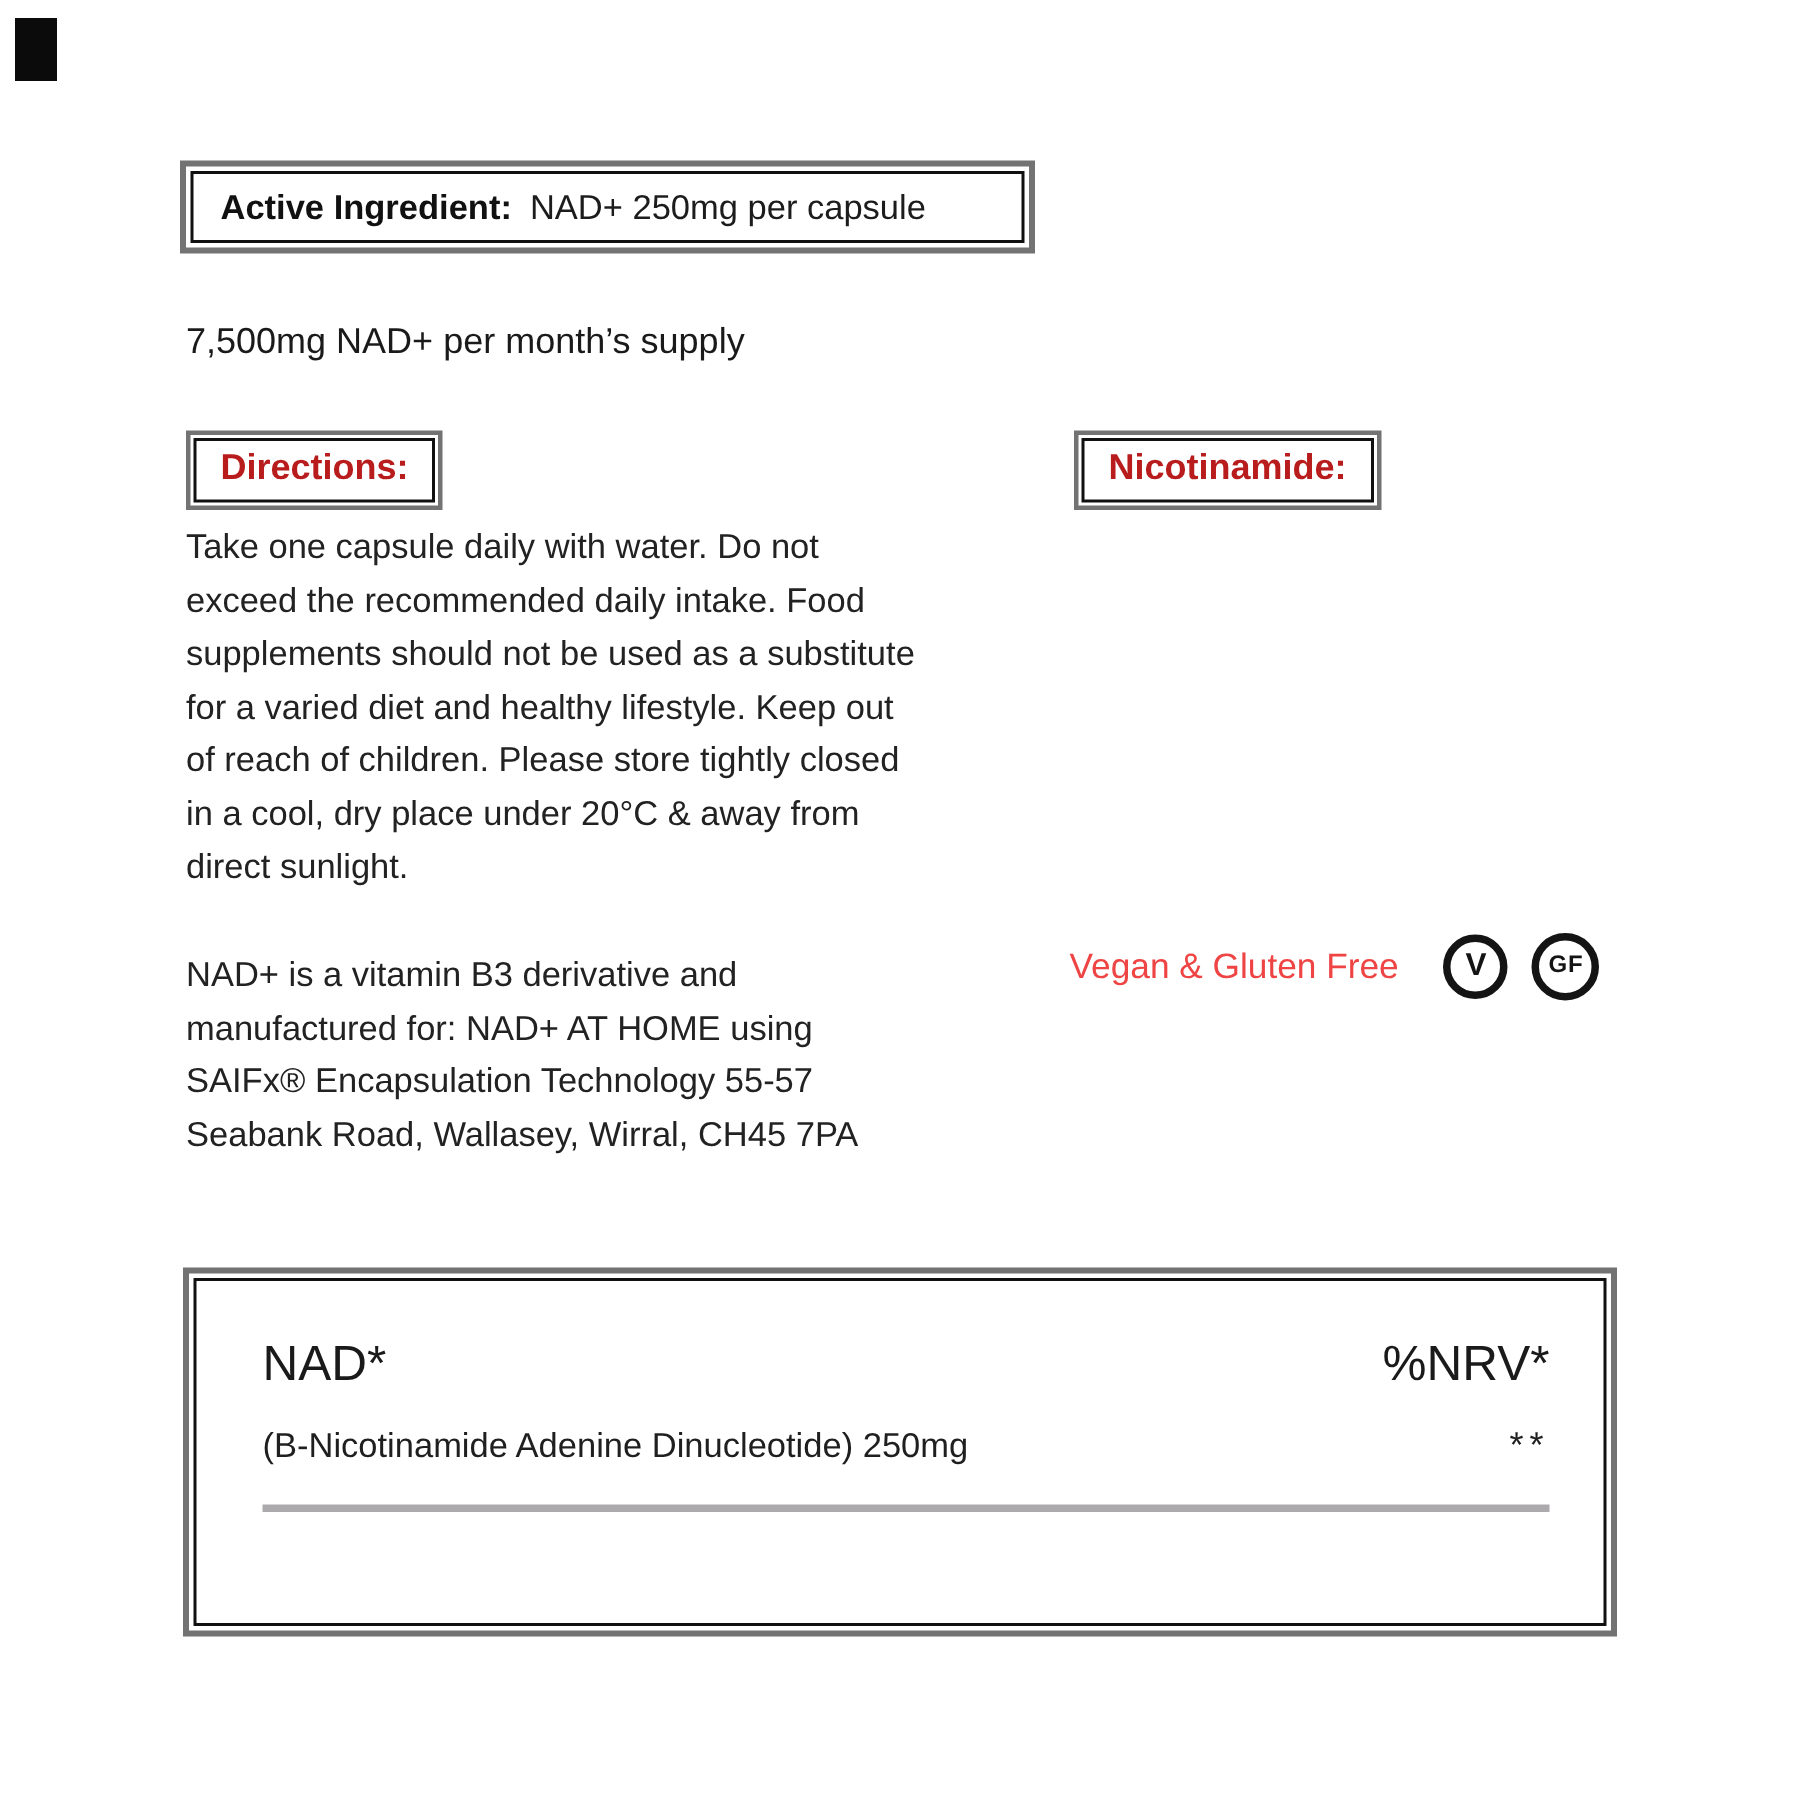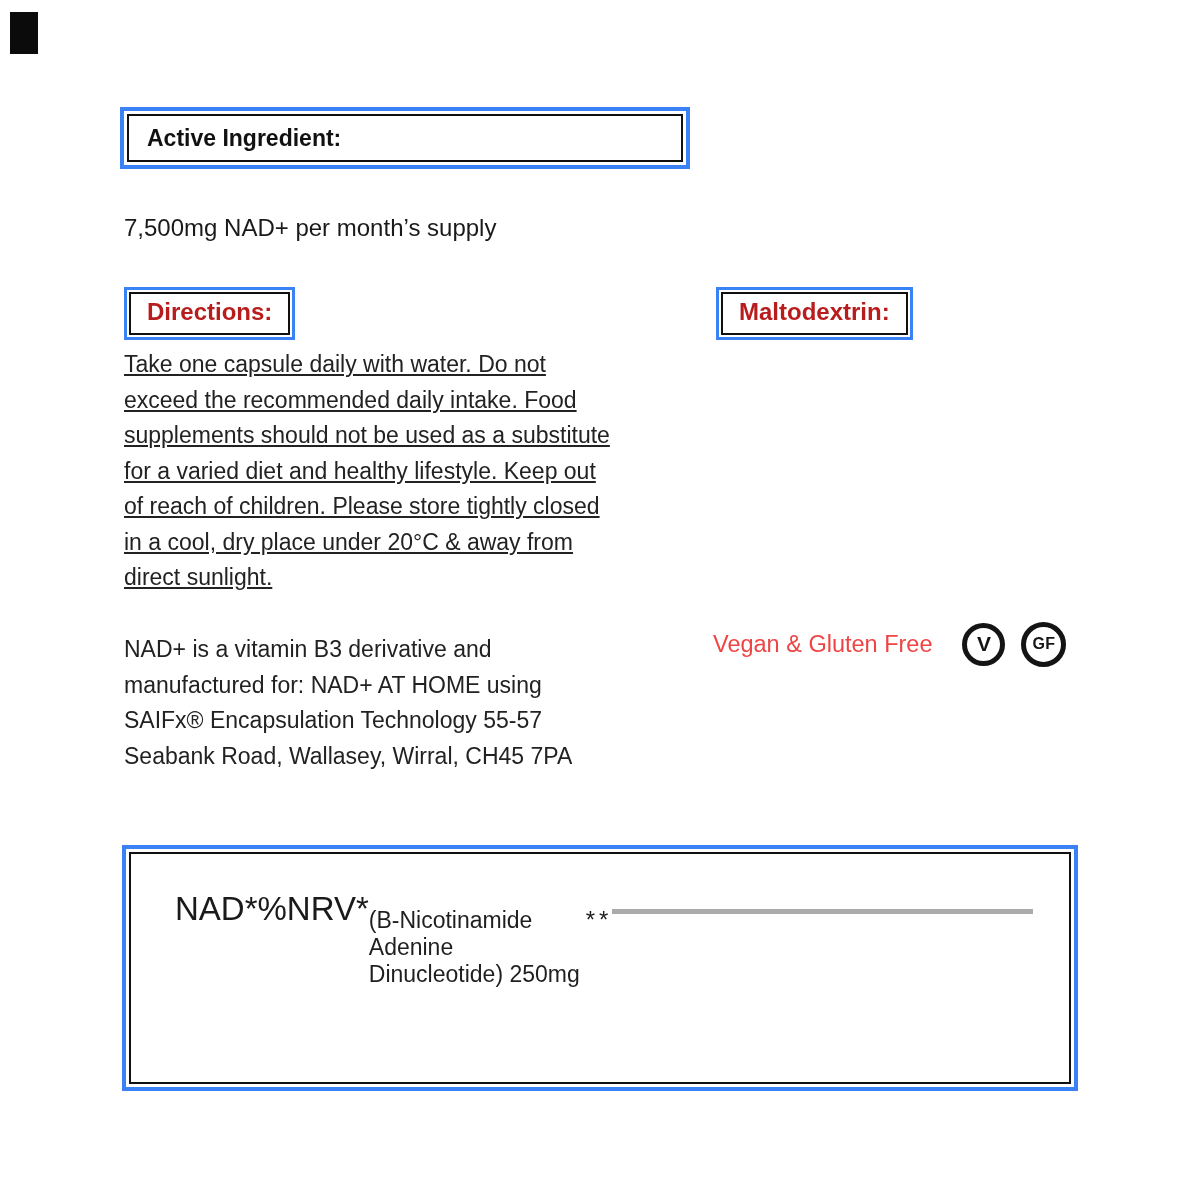--- a/index.html
+++ b/index.html
@@ -16,21 +16,21 @@
     overflow: hidden;
   }
   .corner-mark {
     position: absolute;
     left: 10px; top: 12px;
     width: 28px; height: 42px;
     background: #0b0b0b;
   }
   
   .dbox {
-    border: 4px solid #3b82f6;
+    border: 4px solid #737373;
     padding: 3px;
     background: #ffffff;
   }
   .dbox-inner {
     border: 2px solid #101010;
     width: 100%; height: 100%;
   }
   .titlebox { position: absolute; }
   .titlebox .dbox { border-width: 3px; padding: 2px; display: inline-block; }
   .titlebox .dbox-inner {
@@ -61,21 +61,21 @@
     font-size: 24px;
     color: #1a1a1a;
   }
   .body-text {
     position: absolute;
     font-size: 23px;
     line-height: 35.5px;
     color: #222222;
     white-space: pre-line;
   }
-  .directions-text { left: 124px; top: 347px; width: 560px; text-decoration: underline; }
+  .directions-text { left: 124px; top: 347px; width: 560px; }
   .manufacturer-note { left: 124px; top: 632px; width: 540px; }
   .ingredients-text { left: 713px; top: 347px; width: 380px; }
   .diet-row {
     position: absolute;
     left: 713px; top: 620px;
     height: 48px;
     display: flex;
     align-items: center;
   }
   .diet-claim { font-size: 23.5px; color: #ef4444; white-space: nowrap; }
@@ -101,20 +101,21 @@
     letter-spacing: 0.5px;
   }
   .nutrition-box {
     position: absolute;
     left: 122px; top: 845px;
     width: 956px; height: 246px;
   }
   .nutrition-inner {
     padding: 30px 36px 0 44px;
     display: flex;
+    flex-direction: column;
     justify-content: center;
   }
   .nut-row {
     display: flex;
     justify-content: space-between;
     align-items: baseline;
   }
   .nut-row-head { margin-top: 6px; }
   .nutrient-name, .nrv-header {
     font-size: 33px;
@@ -142,20 +143,21 @@
 <body>
 
 <div class="canvas">
 
   <div class="corner-mark"></div>
 
   <div class="active-box">
     <div class="dbox" style="width:100%;height:100%;">
       <div class="dbox-inner">
         <span class="ai-label">Active Ingredient:</span>
+        <span class="ai-value">NAD+ 250mg per capsule</span>
       </div>
     </div>
   </div>
 
   <div class="supply-note">7,500mg NAD+ per month’s supply</div>
 
   <div class="titlebox" style="left:124px;top:287px;">
     <div class="dbox">
       <div class="dbox-inner">Directions:</div>
     </div>
@@ -169,21 +171,21 @@
 in a cool, dry place under 20°C &amp; away from
 direct sunlight.</div>
 
   <div class="body-text manufacturer-note">NAD+ is a vitamin B3 derivative and
 manufactured for: NAD+ AT HOME using
 SAIFx® Encapsulation Technology 55-57
 Seabank Road, Wallasey, Wirral, CH45 7PA</div>
 
   <div class="titlebox" style="left:716px;top:287px;">
     <div class="dbox">
-      <div class="dbox-inner">Maltodextrin:</div>
+      <div class="dbox-inner">Nicotinamide:</div>
     </div>
   </div>
 
 
   <div class="diet-row">
     <span class="diet-claim">Vegan &amp; Gluten Free</span>
     <span class="badge badge-v">
       <span>V</span>
     </span>
     <span class="badge badge-gf">

